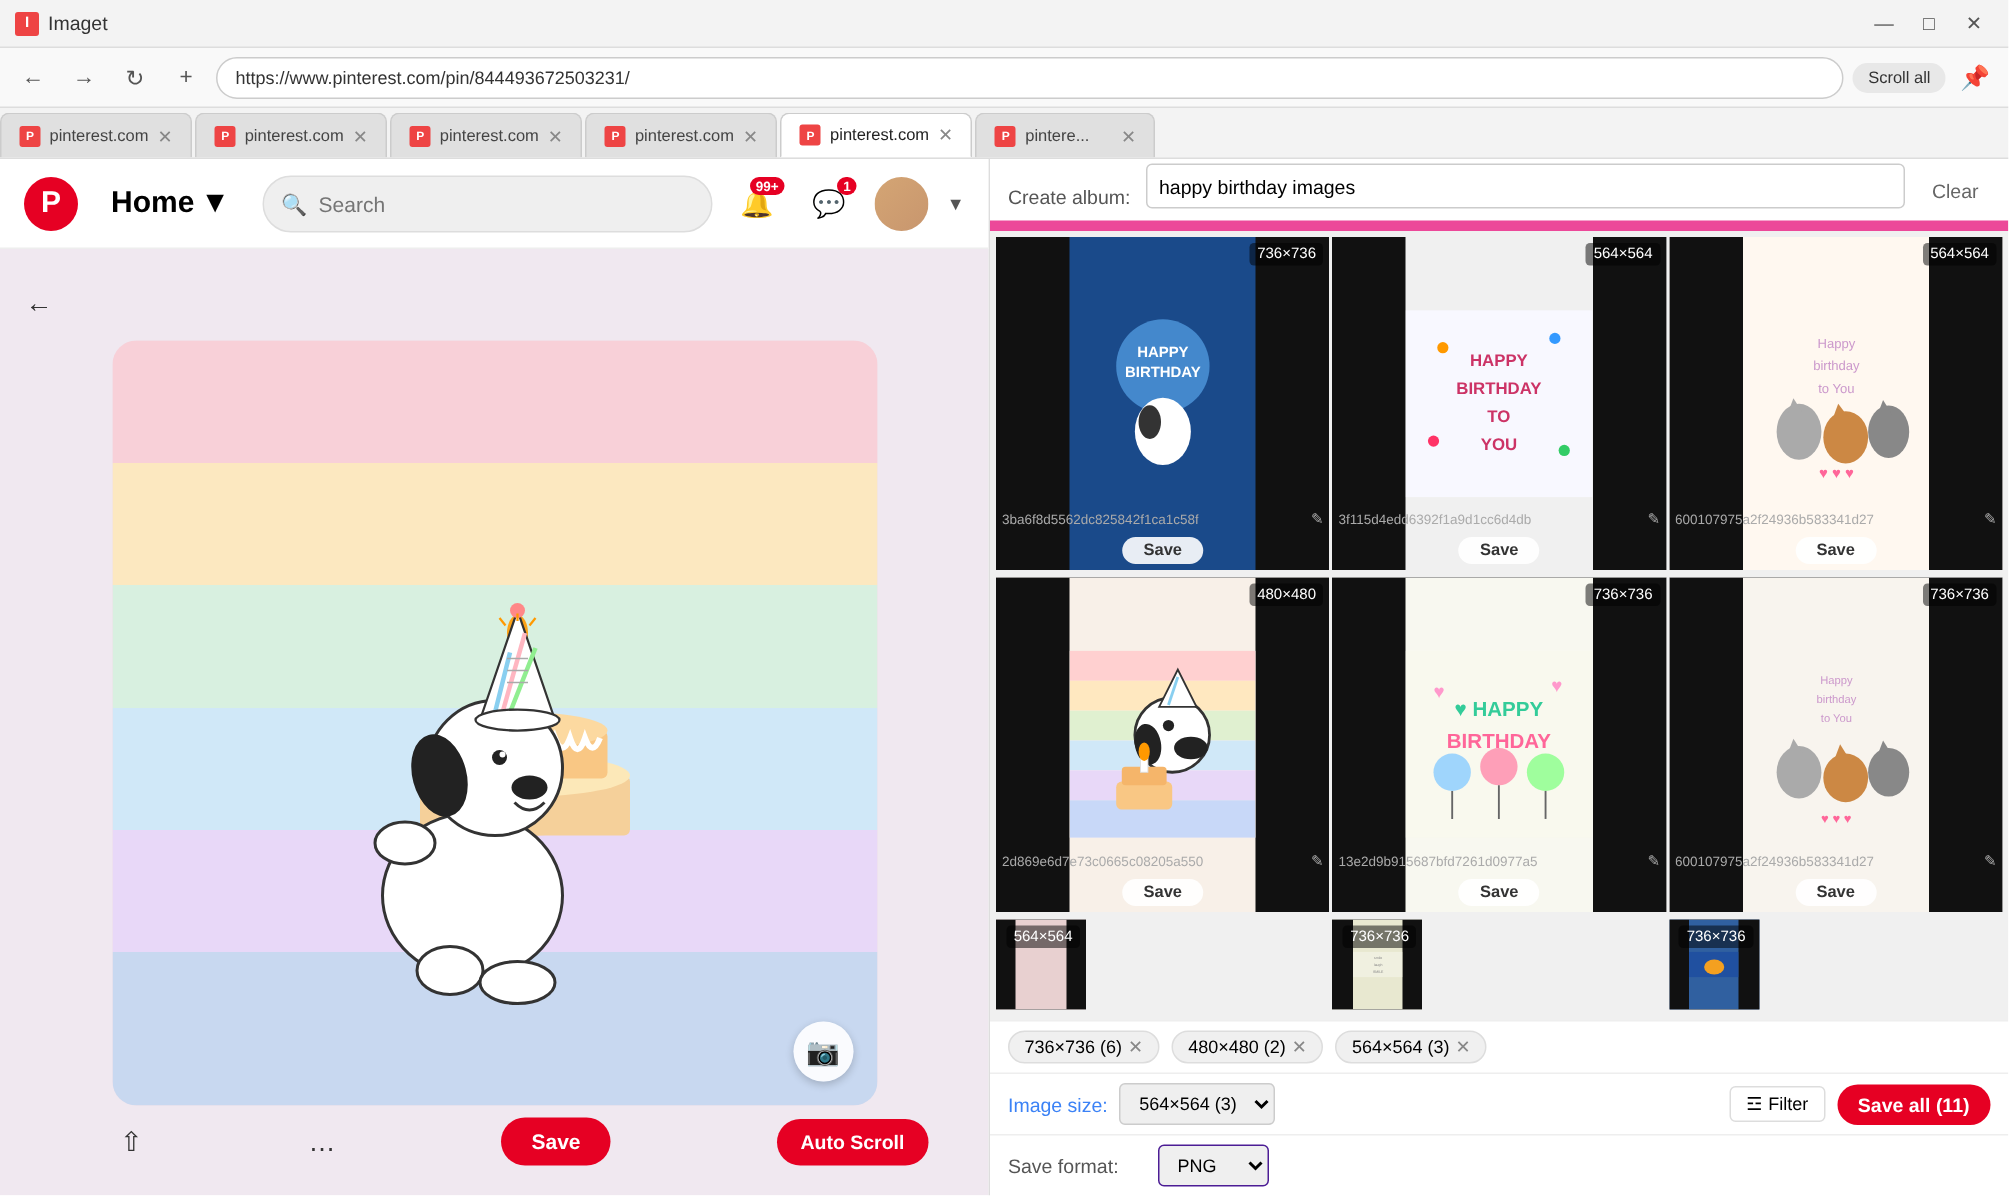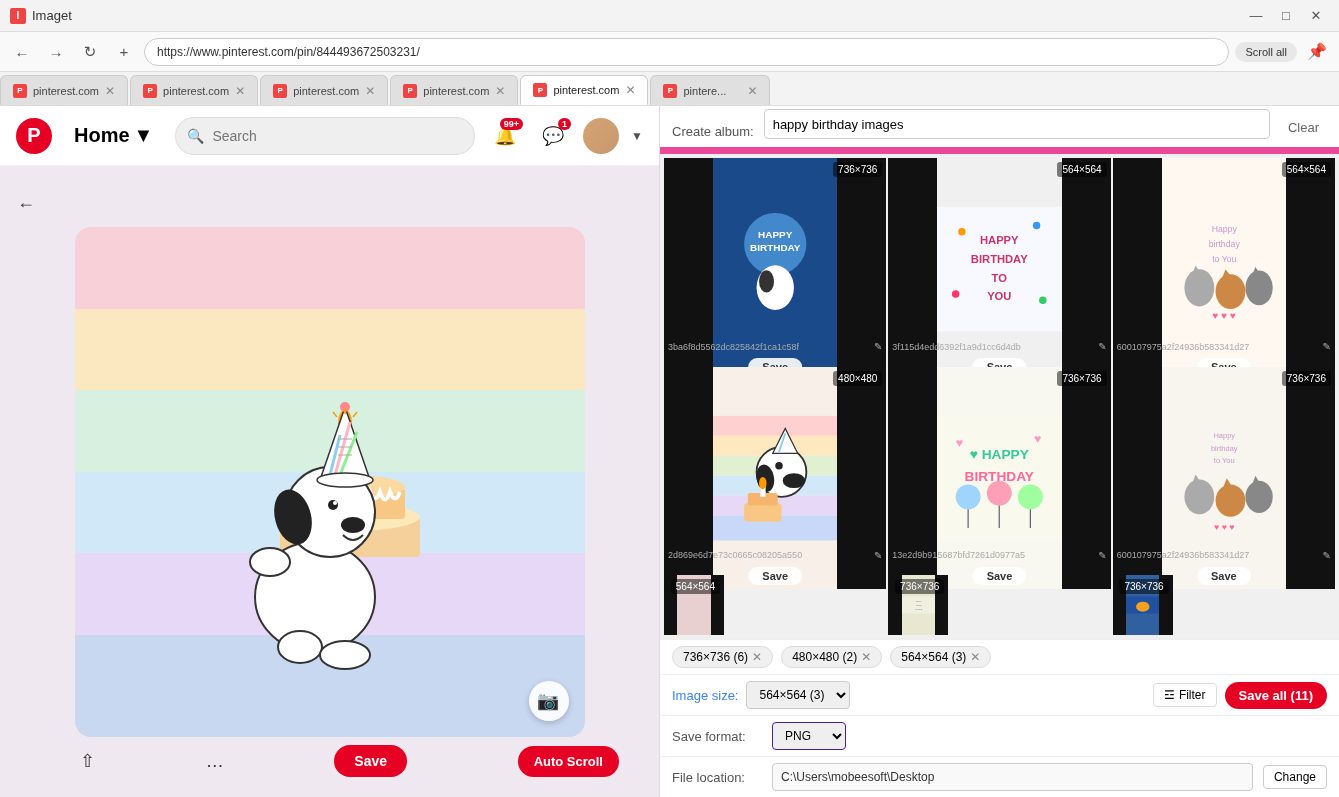--- a/index.html
+++ b/index.html
@@ -670,20 +670,15 @@
 
     <div class="format-row">
       <span class="format-label">Save format:</span>
       <select class="format-select">
         <option>PNG</option>
         <option>JPG</option>
         <option>WEBP</option>
       </select>
     </div>
 
-    <div class="location-row">
-      <span class="location-label">File location:</span>
-      <input class="location-input" type="text" readonly="" value="C:\Users\mobeesoft\Desktop" style="">
-      <button class="change-btn">Change</button>
-    </div>
 
   </div>
 </div>
 
 </body></html>

